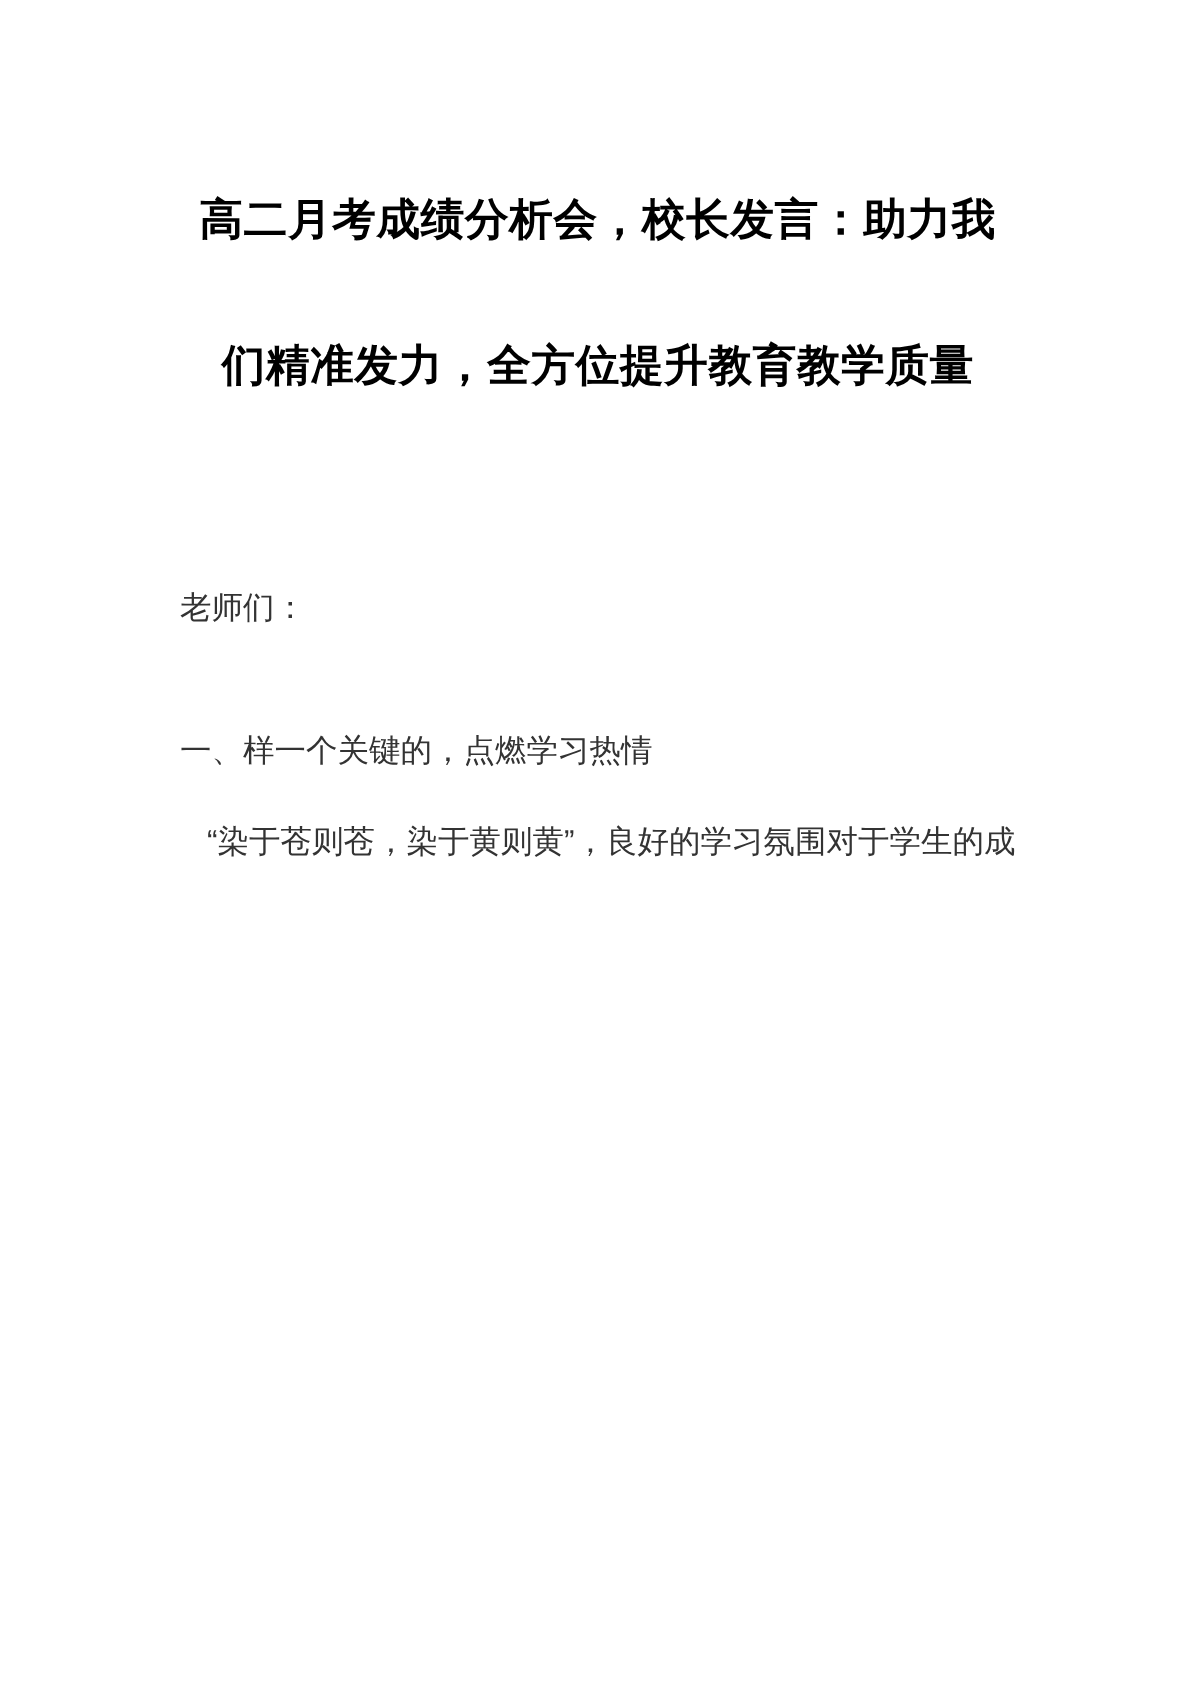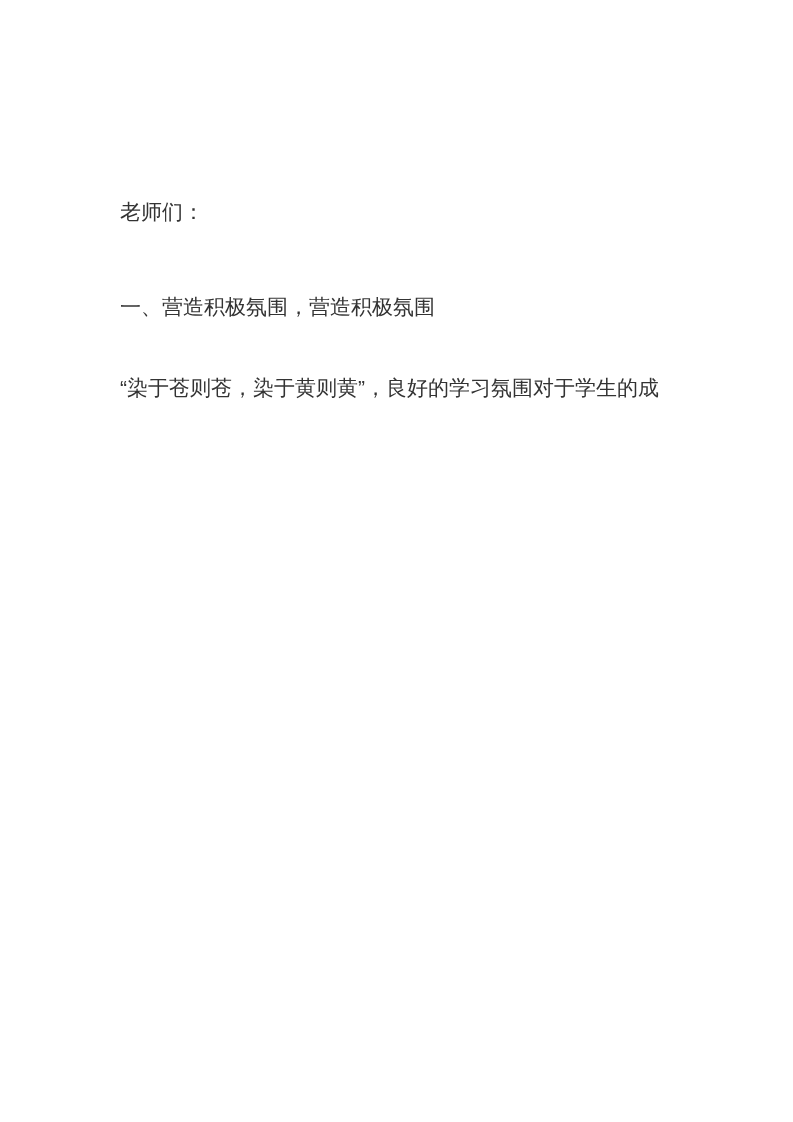--- a/index.html
+++ b/index.html
@@ -46,29 +46,32 @@
     white-space: pre-line;
   }
   .section-heading {
     margin: 55px 0 0 0;
     font-size: 21px;
     line-height: 40px;
     color: #333333;
     white-space: pre-line;
   }
   .para.last {
-    margin-top: 41px;
+    margin-top: 21px;
+    text-align: right;
   }
 </style>
 </head>
 <body>
 
 <div class="page">
   <div class="doc">
+    <h1 class="doc-title">高二月考成绩分析会，校长发言：助力我
+们精准发力，全方位提升教育教学质量</h1>
 
     <p class="salutation">老师们：</p>
 
 
-    <p class="section-heading">一、营造积极氛围，营造积极氛围</p>
+    <p class="section-heading">一、样一个关键的，点燃学习热情</p>
 
     <p class="para last">“染于苍则苍，染于黄则黄”，良好的学习氛围对于学生的成</p>
   </div>
 </div>
 
 </body></html>

